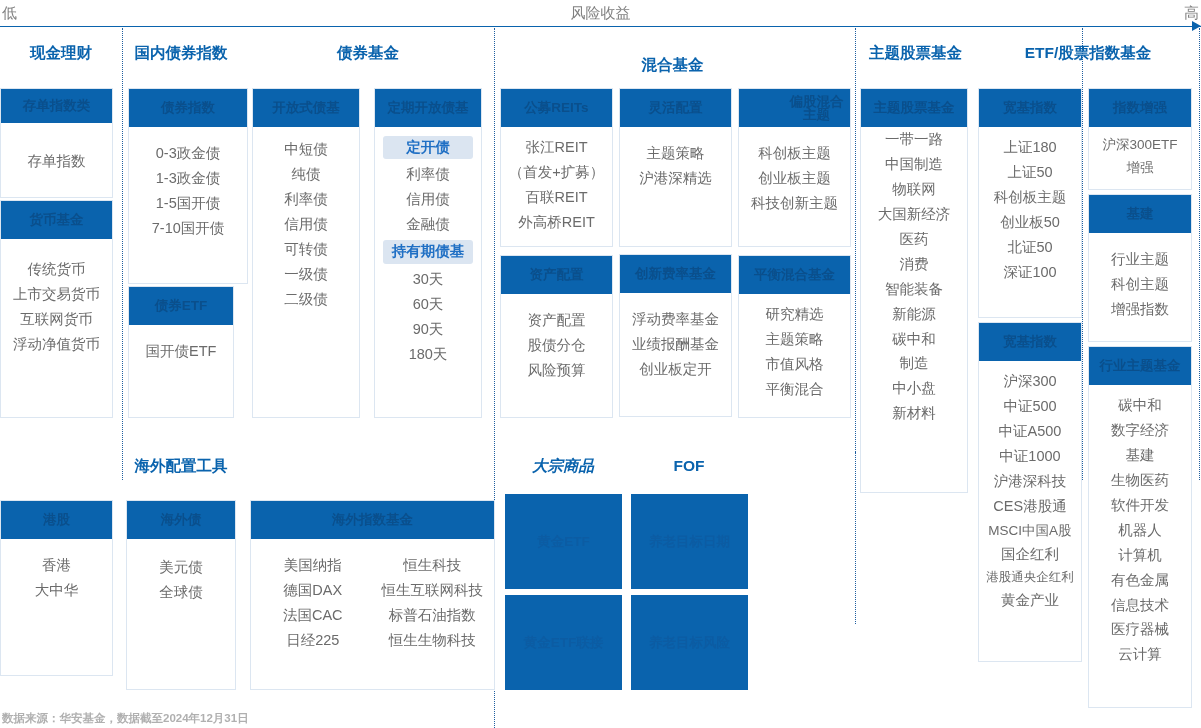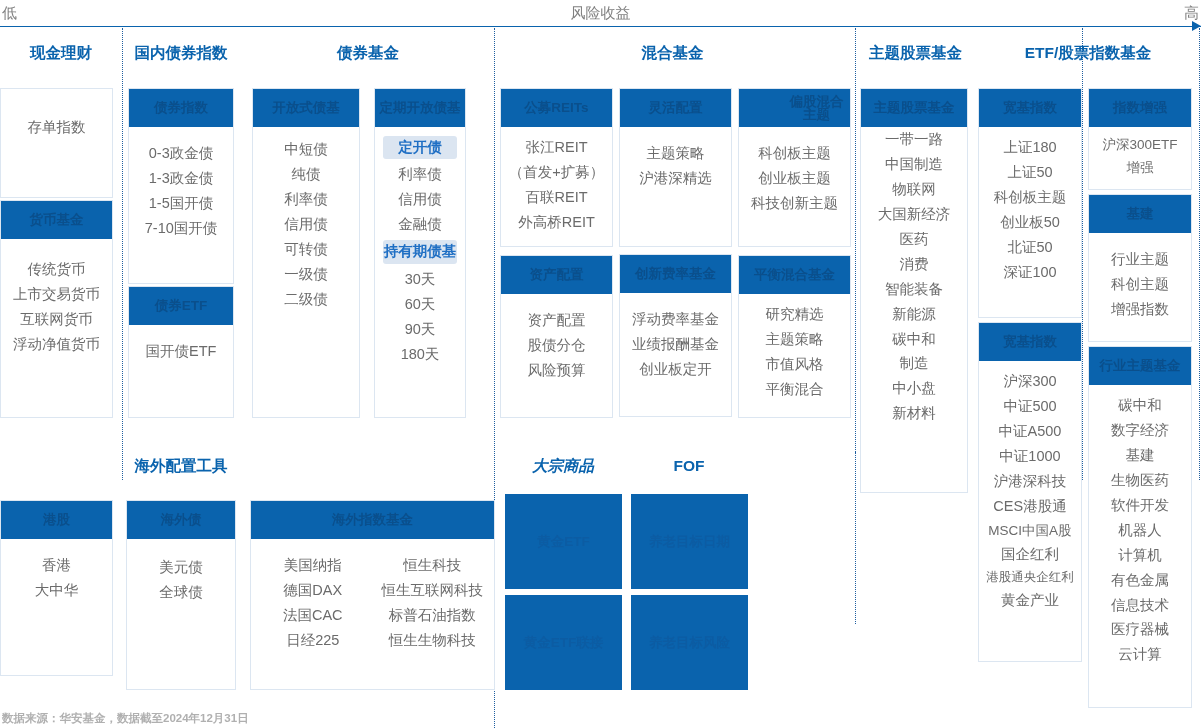--- a/index.html
+++ b/index.html
@@ -68,44 +68,45 @@
 <div class="vdiv" style="left:122px;  height:452px;"></div>
 <div class="vdiv" style="left:494px;  height:700px;"></div>
 <div class="vdiv" style="left:855px;  height:452px;"></div>
 <div class="vdiv" style="left:1082px; height:452px;"></div>
 <div class="vdiv" style="left:1199px; height:452px;"></div>
 <div class="vdiv" style="left:855px;  top:452px; height:172px;"></div>
 
 <div class="grp-title" style="left:0px;   top:43px; width:122px;">现金理财</div>
 <div class="grp-title" style="left:122px; top:43px; width:118px;">国内债券指数</div>
 <div class="grp-title" style="left:250px; top:43px; width:236px;">债券基金</div>
-<div class="grp-title" style="left:500px; top:43px; width:345px;">混合基金</div>
+<div class="grp-title" style="left:500px; top:55px; width:345px;">混合基金</div>
 <div class="grp-title" style="left:858px; top:43px; width:115px;">主题股票基金</div>
 <div class="grp-title" style="left:975px; top:43px; width:226px;">ETF/股票指数基金</div>
 <div class="grp-title" style="left:76px;  top:456px; width:210px;">海外配置工具</div>
 <div class="grp-title" style="left:504px; top:456px; width:118px;font-style:italic;">大宗商品</div>
 <div class="grp-title" style="left:630px; top:456px; width:118px;">FOF</div>
 
 <div class="card" style="left:0px; top:88px; width:113px; height:110px;">
+  <div class="card-hd" style="height:34px;">存单指数类</div>
   <div class="card-bd" style="height:76px;display:flex;align-items:center;justify-content:center;">
     <div class="item">存单指数</div>
   </div>
 </div>
 
 <div class="card" style="left:0px; top:200px; width:113px; height:218px;">
   <div class="card-hd" style="height:38px;">货币基金</div>
   <div class="card-bd" style="padding-top:18px;">
     <div class="item">传统货币</div>
     <div class="item">上市交易货币</div>
     <div class="item">互联网货币</div>
     <div class="item">浮动净值货币</div>
   </div>
 </div>
 
-<div class="card" style="left:128px; top:88px; width:106px; height:196px;">
+<div class="card" style="left:128px; top:88px; width:120px; height:196px;">
   <div class="card-hd" style="height:38px;">债券指数</div>
   <div class="card-bd" style="padding-top:14px;">
     <div class="item">0-3政金债</div>
     <div class="item">1-3政金债</div>
     <div class="item">1-5国开债</div>
     <div class="item">7-10国开债</div>
   </div>
 </div>
 
 <div class="card" style="left:128px; top:286px; width:106px; height:132px;">
@@ -121,21 +122,21 @@
     <div class="item">中短债</div>
     <div class="item">纯债</div>
     <div class="item">利率债</div>
     <div class="item">信用债</div>
     <div class="item">可转债</div>
     <div class="item">一级债</div>
     <div class="item">二级债</div>
   </div>
 </div>
 
-<div class="card" style="left:374px; top:88px; width:92px; height:330px;">
+<div class="card" style="left:374px; top:88px; width:108px; height:330px;">
   <div class="card-hd" style="height:38px;">定期开放债基</div>
   <div class="card-bd" style="padding-top:6px;">
     <div class="item sub">定开债</div>
     <div class="item">利率债</div>
     <div class="item">信用债</div>
     <div class="item">金融债</div>
     <div class="item sub">持有期债基</div>
     <div class="item">30天</div>
     <div class="item">60天</div>
     <div class="item">90天</div>

